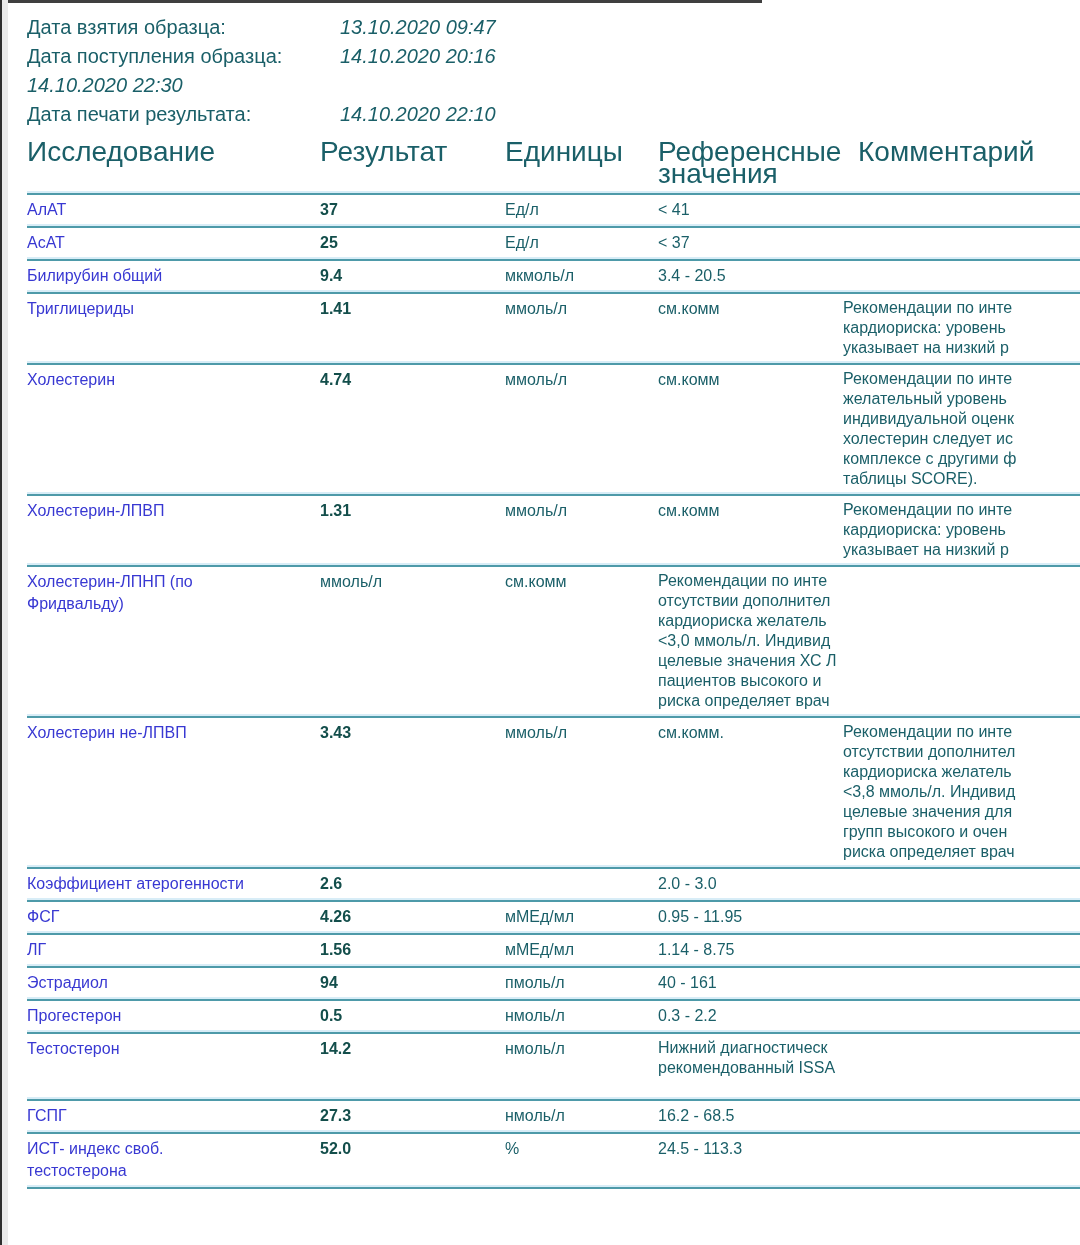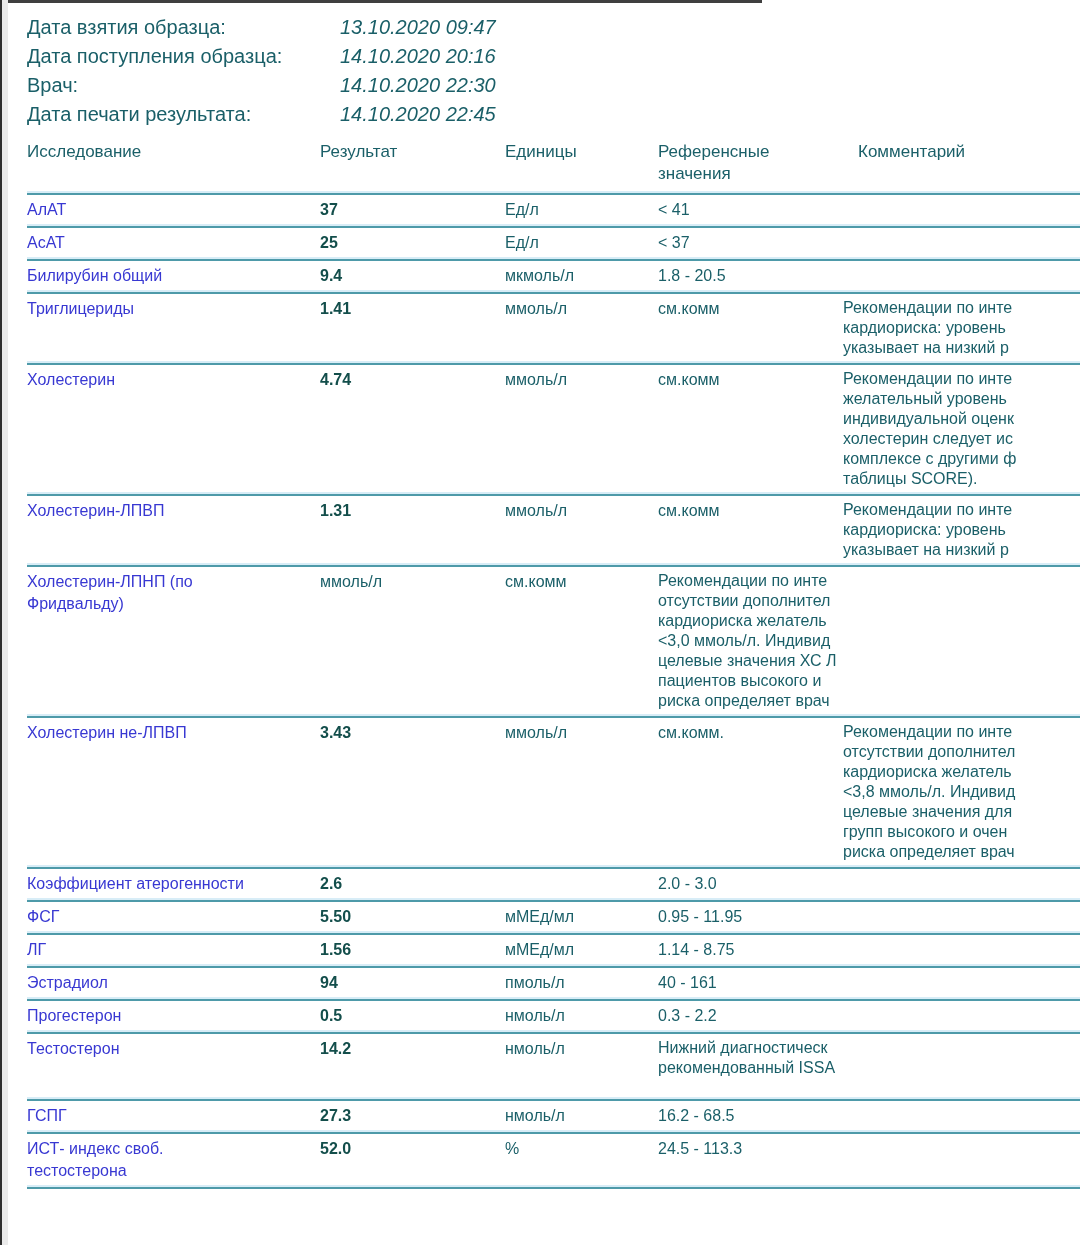--- a/index.html
+++ b/index.html
@@ -27,21 +27,21 @@
 
   .content{position:absolute;left:0;top:0;width:1080px;padding:13px 0 0 27px;}
 
   
   .date-row{display:flex;height:29px;align-items:center;font-size:20px;}
   .date-label{width:313px;flex:0 0 313px;}
   .date-value{flex:1;font-style:italic;}
 
   
   .tbl{margin-top:12px;}
-  .tbl-header{display:grid;grid-template-columns:293px 185px 153px 185px 1fr;font-size:17px;line-height:22px;padding-bottom:6px;margin-top:10px;}
+  .tbl-header{display:grid;grid-template-columns:293px 185px 153px 185px 1fr;font-size:28px;line-height:22px;padding-bottom:6px;margin-top:10px;}
   .tbl-header .hdr-comment{padding-left:15px;}
   .sep{height:4px;background:var(--sep-halo);border-bottom:2.5px solid var(--sep-line);}
   .tbl-row{display:grid;grid-template-columns:293px 185px 153px 185px 1fr;font-size:16px;padding:4px 0 3px 0;}
   .tbl-row.extra-gap{padding-bottom:19px;}
   .cell-name{color:var(--name-blue);line-height:22px;max-width:240px;}
   .cell-result{color:var(--value-green);font-weight:bold;line-height:22px;}
   .cell-units,.cell-ref{line-height:22px;}
   .cell-comment{overflow:hidden;}
   .comment-line{white-space:nowrap;line-height:20px;}
 </style>
@@ -57,26 +57,25 @@
   <div>
       <div class="date-row">
         <span class="date-label">Дата взятия образца:</span>
         <span class="date-value">13.10.2020 09:47</span>
       </div>
       <div class="date-row">
         <span class="date-label">Дата поступления образца:</span>
         <span class="date-value">14.10.2020 20:16</span>
       </div>
       <div class="date-row">
-        <span class="date-label">Врач:</span>
         <span class="date-value">14.10.2020 22:30</span>
       </div>
       <div class="date-row">
         <span class="date-label">Дата печати результата:</span>
-        <span class="date-value">14.10.2020 22:45</span>
+        <span class="date-value">14.10.2020 22:10</span>
       </div>
     </div>
 
   <div class="tbl">
     <div class="tbl-header">
       <div class="hdr-name">Исследование</div>
       <div class="hdr-result">Результат</div>
       <div class="hdr-units">Единицы</div>
       <div class="hdr-ref">Референсные значения</div>
       <div class="hdr-comment">Комментарий</div>
@@ -96,21 +95,21 @@
           <div class="cell-result">25</div>
           <div class="cell-units">Ед/л</div>
           <div class="cell-ref">&lt; 37</div>
           <div class="cell-comment"></div>
         </div>
         <div class="sep"></div>
         <div class="tbl-row">
           <div class="cell-name">Билирубин общий</div>
           <div class="cell-result">9.4</div>
           <div class="cell-units">мкмоль/л</div>
-          <div class="cell-ref">1.8 - 20.5</div>
+          <div class="cell-ref">3.4 - 20.5</div>
           <div class="cell-comment"></div>
         </div>
         <div class="sep"></div>
         <div class="tbl-row">
           <div class="cell-name">Триглицериды</div>
           <div class="cell-result">1.41</div>
           <div class="cell-units">ммоль/л</div>
           <div class="cell-ref">см.комм</div>
           <div class="cell-comment">
             <div class="comment-line">Рекомендации по инте</div>
@@ -180,21 +179,21 @@
         <div class="tbl-row">
           <div class="cell-name">Коэффициент атерогенности</div>
           <div class="cell-result">2.6</div>
           <div class="cell-units"></div>
           <div class="cell-ref">2.0 - 3.0</div>
           <div class="cell-comment"></div>
         </div>
         <div class="sep"></div>
         <div class="tbl-row">
           <div class="cell-name">ФСГ</div>
-          <div class="cell-result">5.50</div>
+          <div class="cell-result">4.26</div>
           <div class="cell-units">мМЕд/мл</div>
           <div class="cell-ref">0.95 - 11.95</div>
           <div class="cell-comment"></div>
         </div>
         <div class="sep"></div>
         <div class="tbl-row">
           <div class="cell-name">ЛГ</div>
           <div class="cell-result">1.56</div>
           <div class="cell-units">мМЕд/мл</div>
           <div class="cell-ref">1.14 - 8.75</div>

